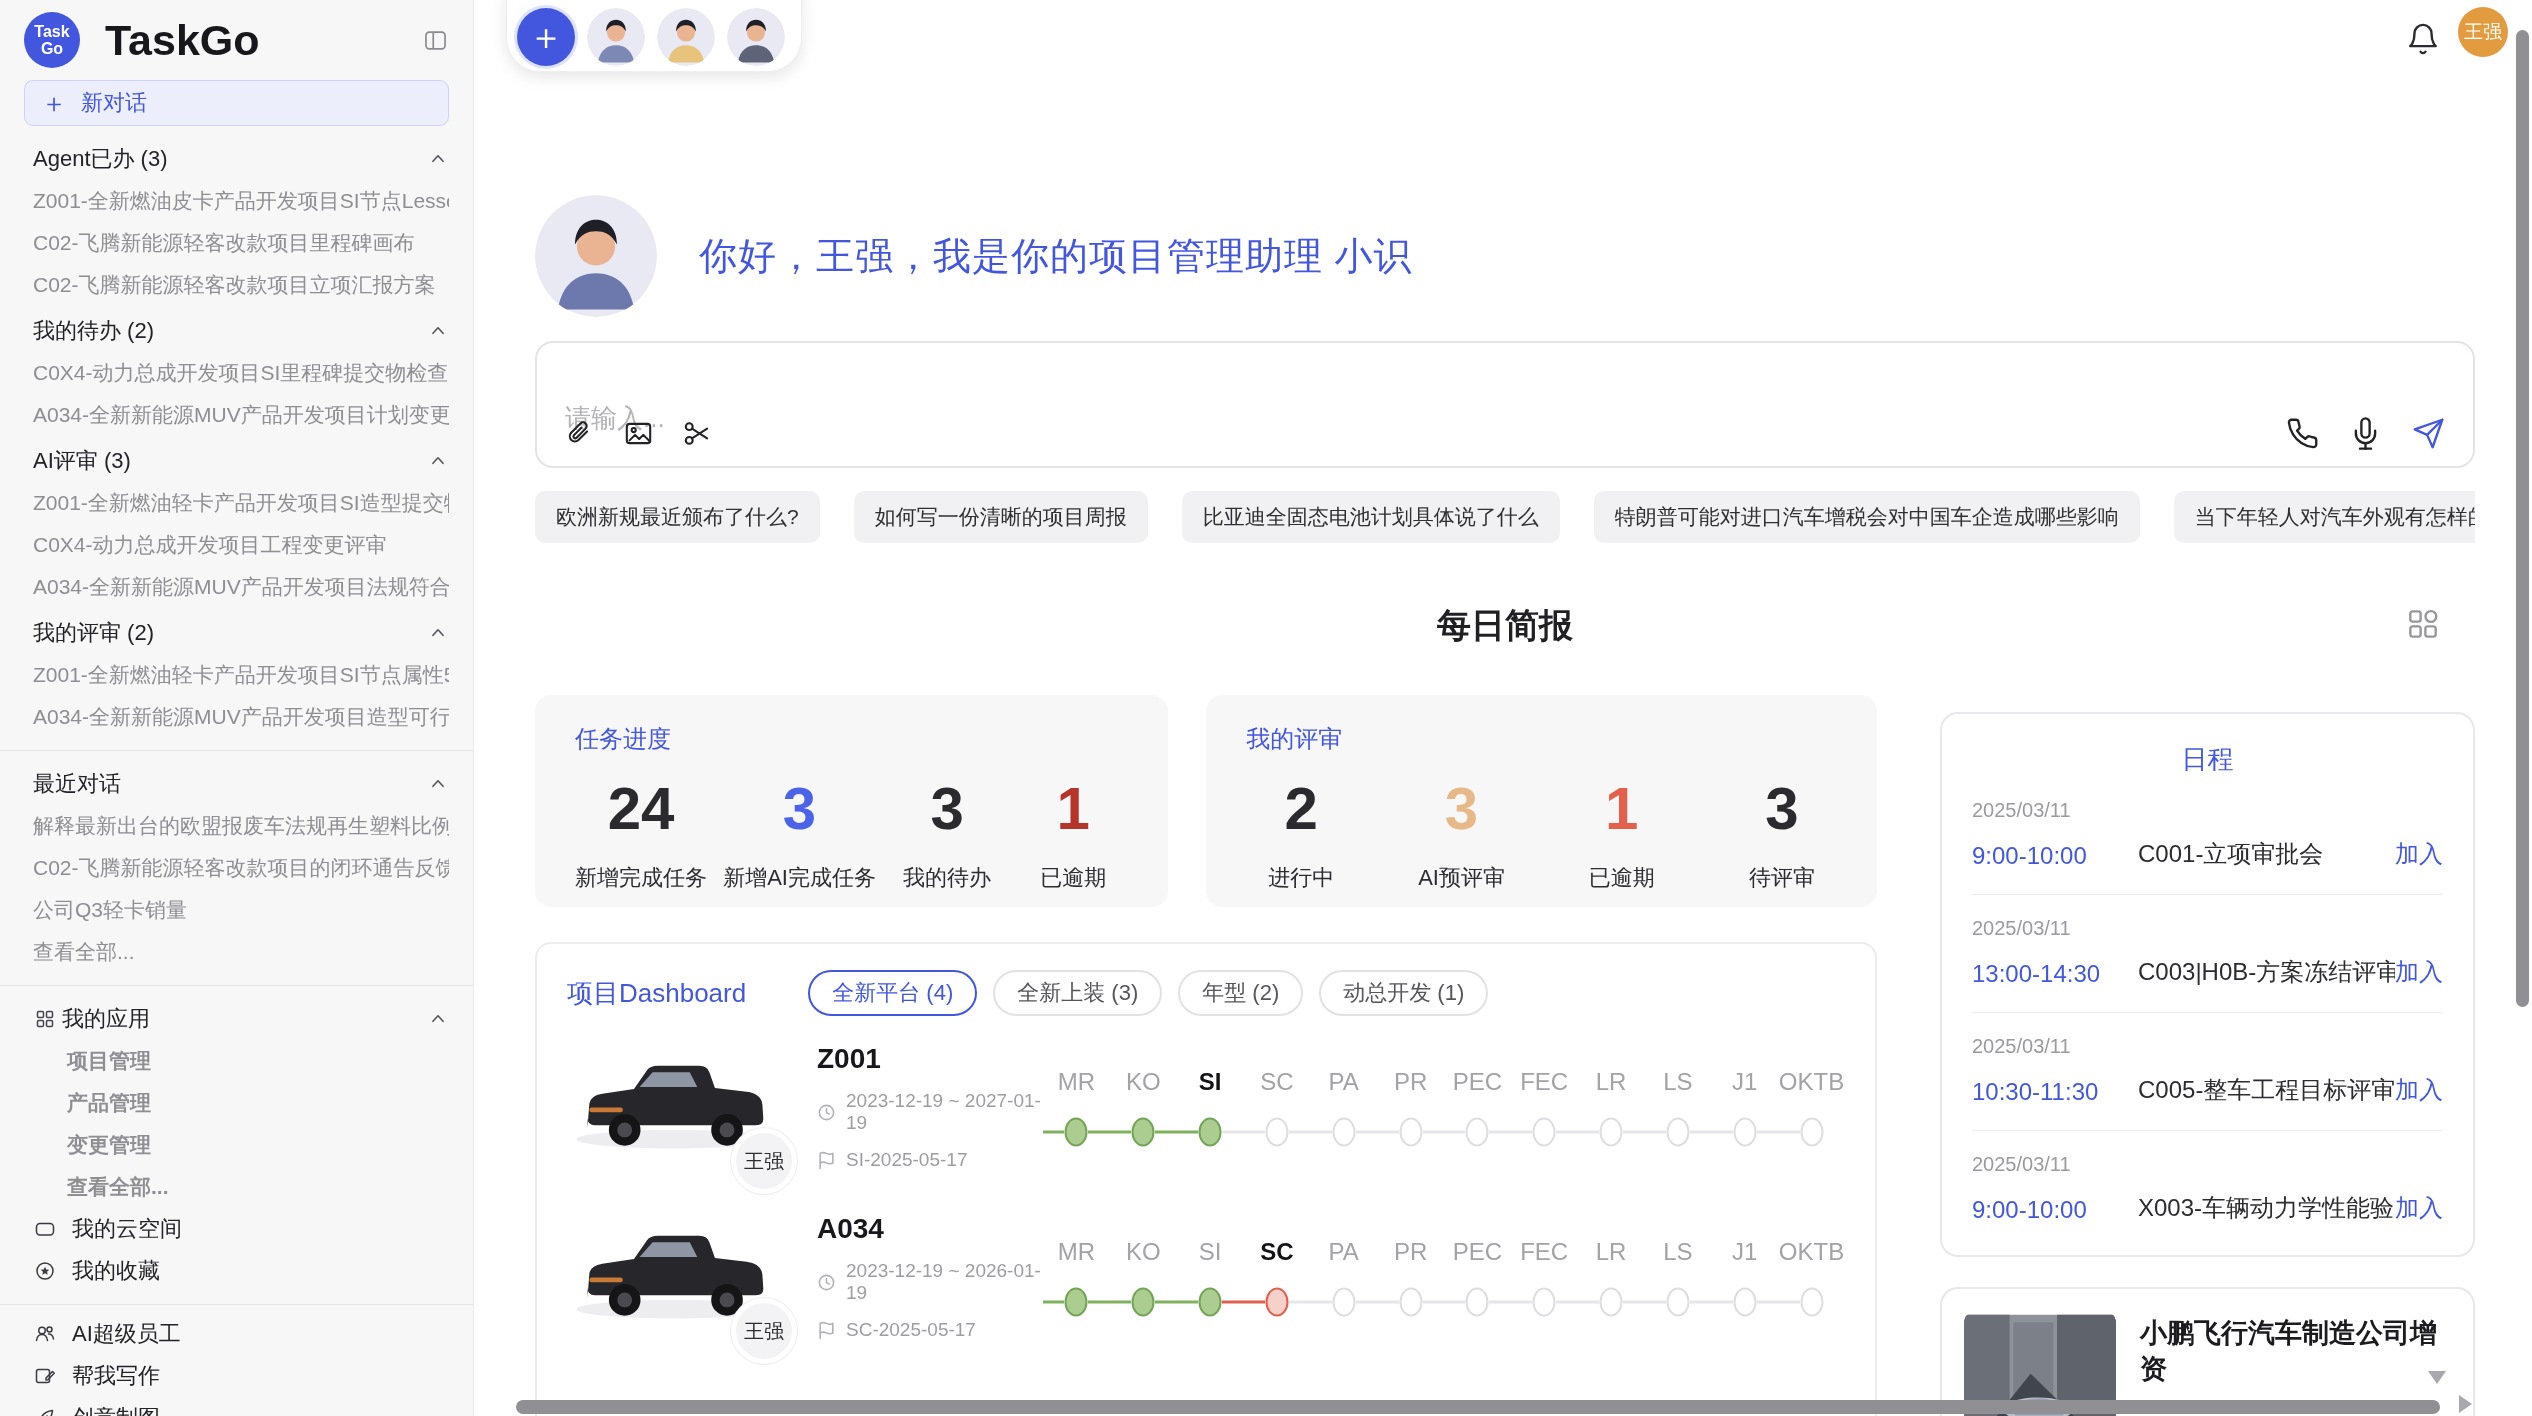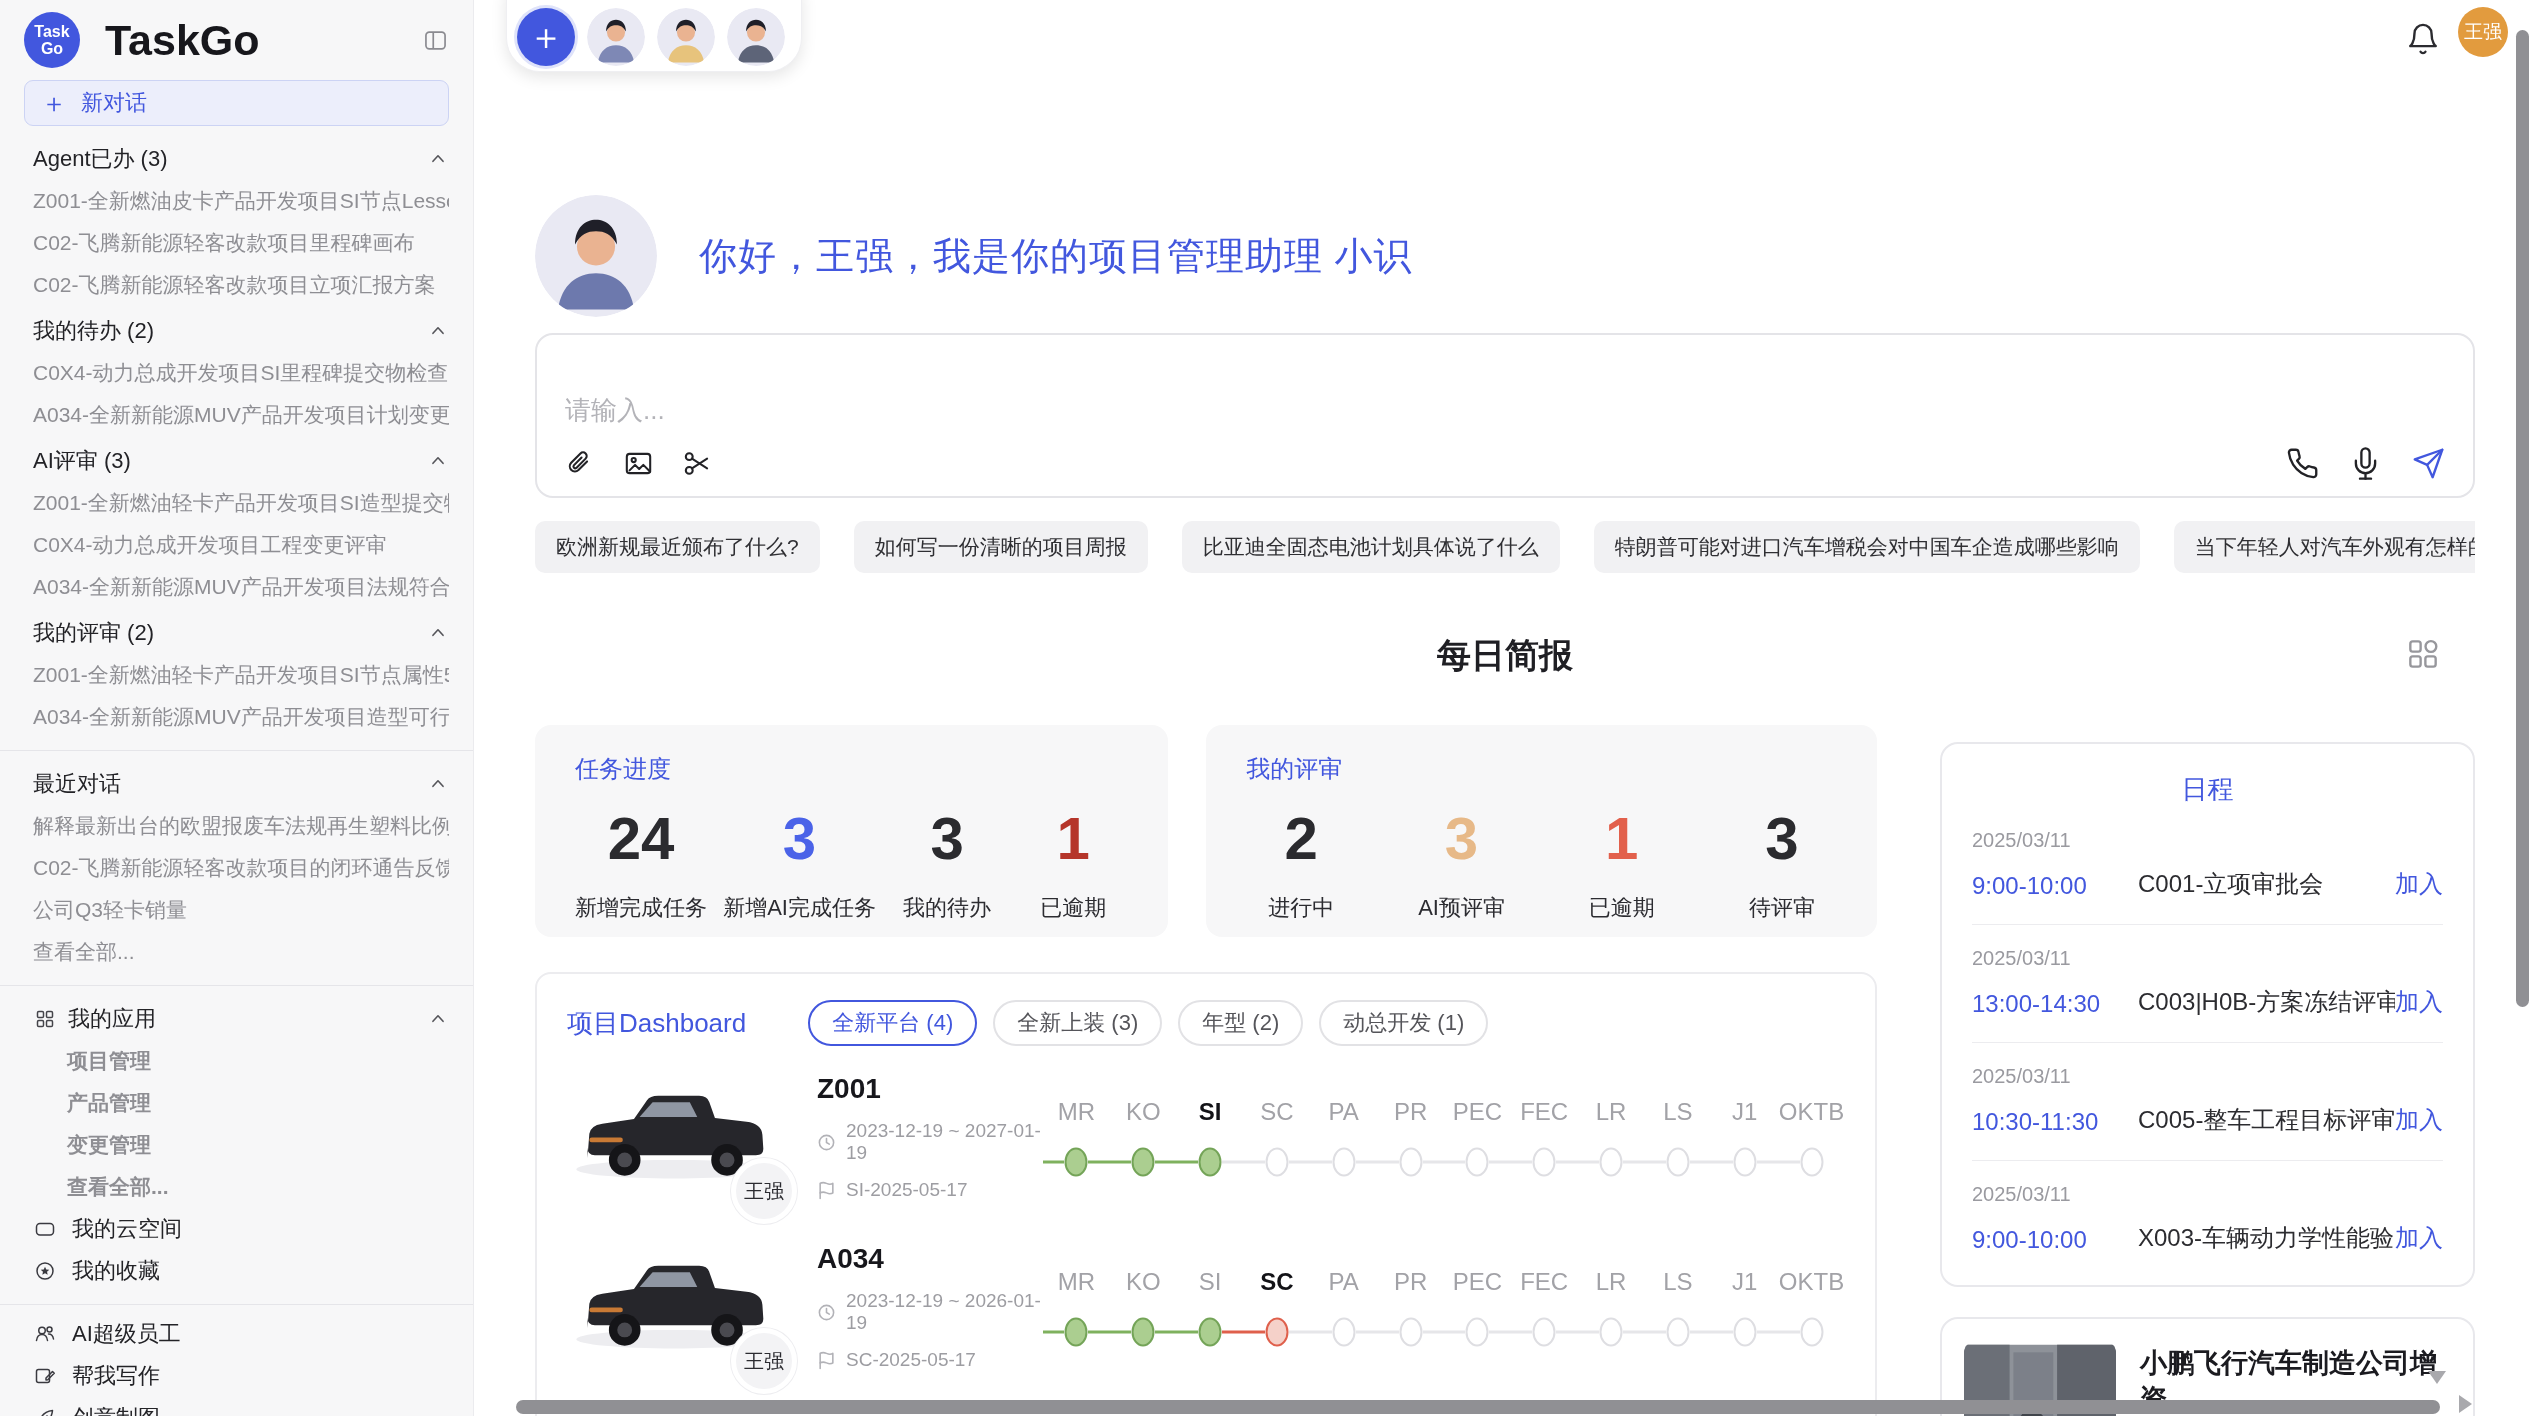--- a/index.html
+++ b/index.html
@@ -17,21 +17,21 @@
   .side-title { font-size:43px; font-weight:700; color:#17171c; margin-left:25px; flex:1; }
   .panel-ic { width:27px; height:27px; color:#8a8a90; cursor:pointer; }
   .new-chat { margin-top:8px; width:100%; height:46px; border-radius:9px; background:#eceefb;
     border:1px solid #ccd3f4; color:#4257de; font-size:22px; display:flex; align-items:center;
     padding:0 16px; cursor:pointer; font-family:inherit; }
   .new-chat .plus { font-size:26px; margin-right:14px; font-weight:400; }
   .side-group { margin-top:20px; }
   .sg-head { display:flex; align-items:center; justify-content:space-between; padding-left:9px;
     font-size:22px; color:#232327; line-height:26px; }
   .sg-head .chev { width:22px; height:22px; color:#55555a; cursor:pointer; }
-  .sg-title-wrap { display:flex; align-items:center; gap:11px; }
+  .sg-title-wrap { display:flex; align-items:center; gap:5px; }
   .sg-ic { width:24px; height:24px; color:#44444a; }
   .side-item { margin-top:16px; padding-left:9px; font-size:21px; color:#8e8e93; line-height:26px;
     white-space:nowrap; overflow:hidden; cursor:pointer; }
   .side-item.sub { padding-left:43px;font-weight:bold; }
   .side-div { height:1px; background:#e5e5e9; margin:20px -24px 0 -24px; }
   .side-link { margin-top:16px; display:flex; align-items:center; gap:15px; padding-left:9px;
     font-size:22px; color:#232327; line-height:26px; cursor:pointer; }
   .side-link .lk-ic { width:24px; height:24px; color:#3a3a40; flex:none; }
 
   
@@ -48,21 +48,21 @@
   .user-badge { position:absolute; top:7px; right:24px; width:50px; height:50px; border-radius:50%;
     background:#e29b3e; color:#fff; font-size:19px; display:flex; align-items:center;
     justify-content:center; cursor:pointer; }
 
   .content { margin:0 57px 0 61px; }
   .greet { display:flex; align-items:center; gap:42px; padding-top:195px; }
   .greet-avatar { width:122px; height:122px; border-radius:50%; overflow:hidden; flex:none; }
   .greet-avatar svg { width:100%; height:100%; display:block; }
   .greet-title { font-size:38px; font-weight:400; color:#4257de; letter-spacing:1px; }
 
-  .composer { position:relative; margin-top:16px; height:165px; border:2px solid #e4e4e8;
+  .composer { position:relative; margin-top:24px; height:127px; border:2px solid #e4e4e8;
     border-radius:18px; background:#fff; }
   .composer input { position:absolute; left:28px; top:60px; width:60%; border:none; outline:none;
     font-size:26px; color:#333; font-family:inherit; background:transparent; }
   .composer input::placeholder { color:#b3b3b8; }
   .c-left { position:absolute; left:26px; bottom:16px; display:flex; gap:26px; }
   .c-right { position:absolute; right:28px; bottom:16px; display:flex; gap:30px; align-items:center; }
   .cic { width:33px; height:33px; color:#222226; cursor:pointer; }
   .cic.blue { color:#4257de; }
 
   .chips { display:flex; gap:34px; margin-top:23px; flex-wrap:nowrap; overflow:hidden; }

